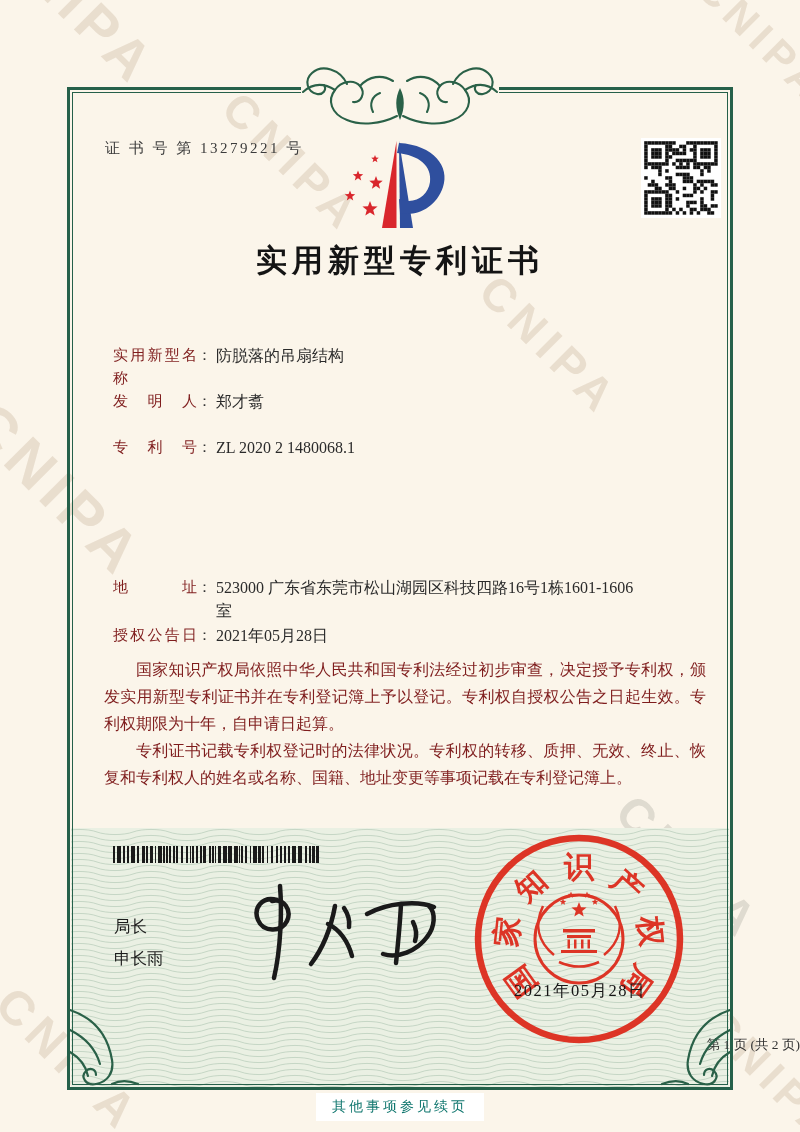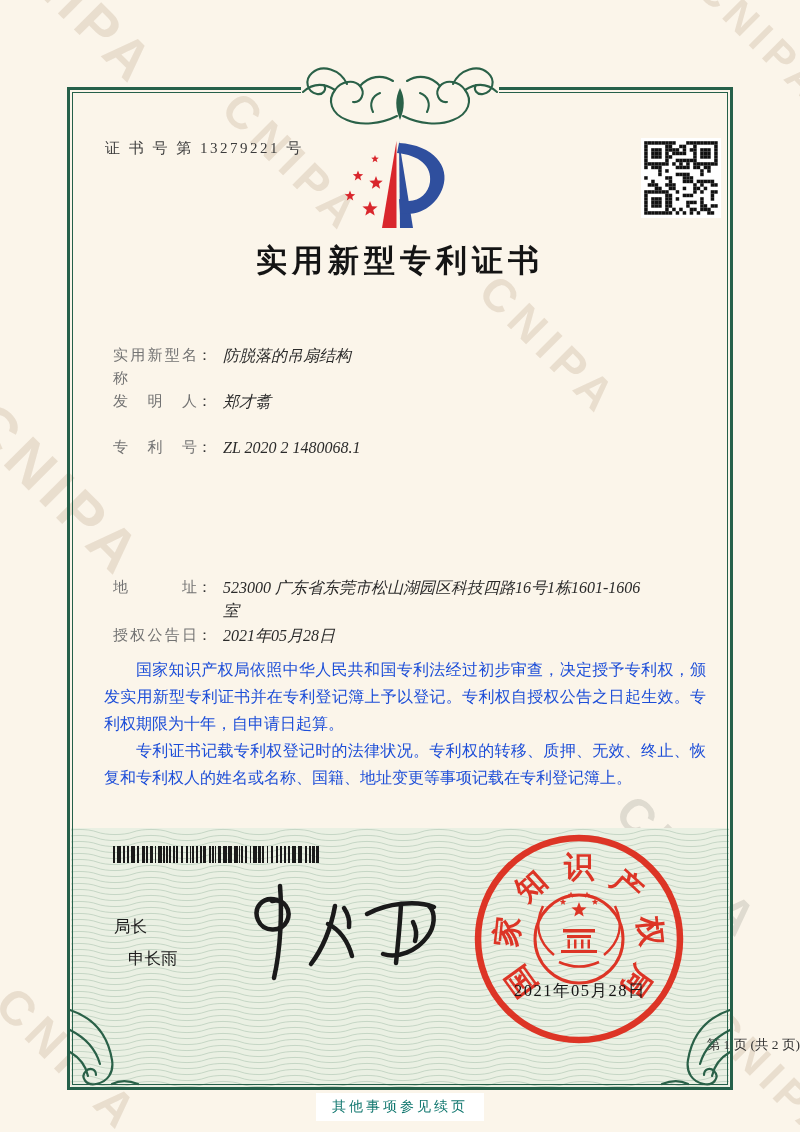--- a/index.html
+++ b/index.html
@@ -19,32 +19,32 @@
   
   .ornament-top{position:absolute;left:285px;top:54px;z-index:4;}
   .corner{position:absolute;z-index:5;}
   
   .cert-no{position:absolute;left:105px;top:139px;font-size:15px;letter-spacing:2.5px;color:#3c3c3c;z-index:3;}
   .logo{position:absolute;left:333px;top:126px;z-index:3;}
   .qr{position:absolute;left:641px;top:138px;z-index:3;}
   .title{position:absolute;left:0;width:800px;top:240px;text-align:center;font-size:31px;font-weight:bold;
          letter-spacing:5px;color:#141414;z-index:3;}
   .field-row{position:absolute;left:113px;width:600px;font-size:16px;color:#2b2b2b;z-index:3;line-height:23px;}
-  .flabel{display:inline-block;width:84px;font-size:15px;color:#737373;text-align:justify;text-align-last:justify;vertical-align:top;}
+  .flabel{display:inline-block;width:84px;font-size:15px;color:#7f1d1d;text-align:justify;text-align-last:justify;vertical-align:top;}
   .fcolon{display:inline-block;font-size:15px;color:#333;vertical-align:top;}
-  .fvalue{display:inline-block;margin-left:7px;vertical-align:top;font-style:italic;}
+  .fvalue{display:inline-block;vertical-align:top;}
   .fvalue.wide{width:432px;}
   .fgroup2{position:absolute;left:303px;top:0;}
   .paras{position:absolute;left:104px;top:656px;width:602px;font-size:16px;line-height:27px;
-         text-align:justify;color:#1d4ed8;z-index:3;}
+         text-align:justify;color:#7f1d1d;z-index:3;}
   .paras p{margin:0;text-indent:2em;}
   .barcode{position:absolute;left:113px;top:846px;z-index:3;}
   .director-title{position:absolute;left:114px;top:916px;font-family:"Liberation Sans","DejaVu Sans",sans-serif;
          font-size:16.5px;font-weight:500;color:#1c1c1c;z-index:3;}
-  .director-name{position:absolute;left:128px;top:948px;font-family:"Liberation Sans","DejaVu Sans",sans-serif;
+  .director-name{position:absolute;left:114px;top:948px;font-family:"Liberation Sans","DejaVu Sans",sans-serif;
          font-size:16.5px;font-weight:500;color:#1c1c1c;z-index:3;}
   .signature{position:absolute;left:232px;top:878px;z-index:3;}
   .seal{position:absolute;left:466px;top:826px;z-index:5;opacity:.95;}
   .seal-date{position:absolute;left:492px;top:980px;width:176px;text-align:center;font-size:16.5px;
          letter-spacing:1.5px;color:#151515;z-index:6;}
   .page-num{position:absolute;left:0;width:800px;top:1036px;text-align:right;font-size:13.5px;color:#333;z-index:3;}
   .note{position:absolute;left:50%;transform:translateX(-50%);top:1093px;background:#ffffff;
         padding:5px 16px;font-size:14px;letter-spacing:3px;color:#0f766e;z-index:3;}
 </style>
 </head>

